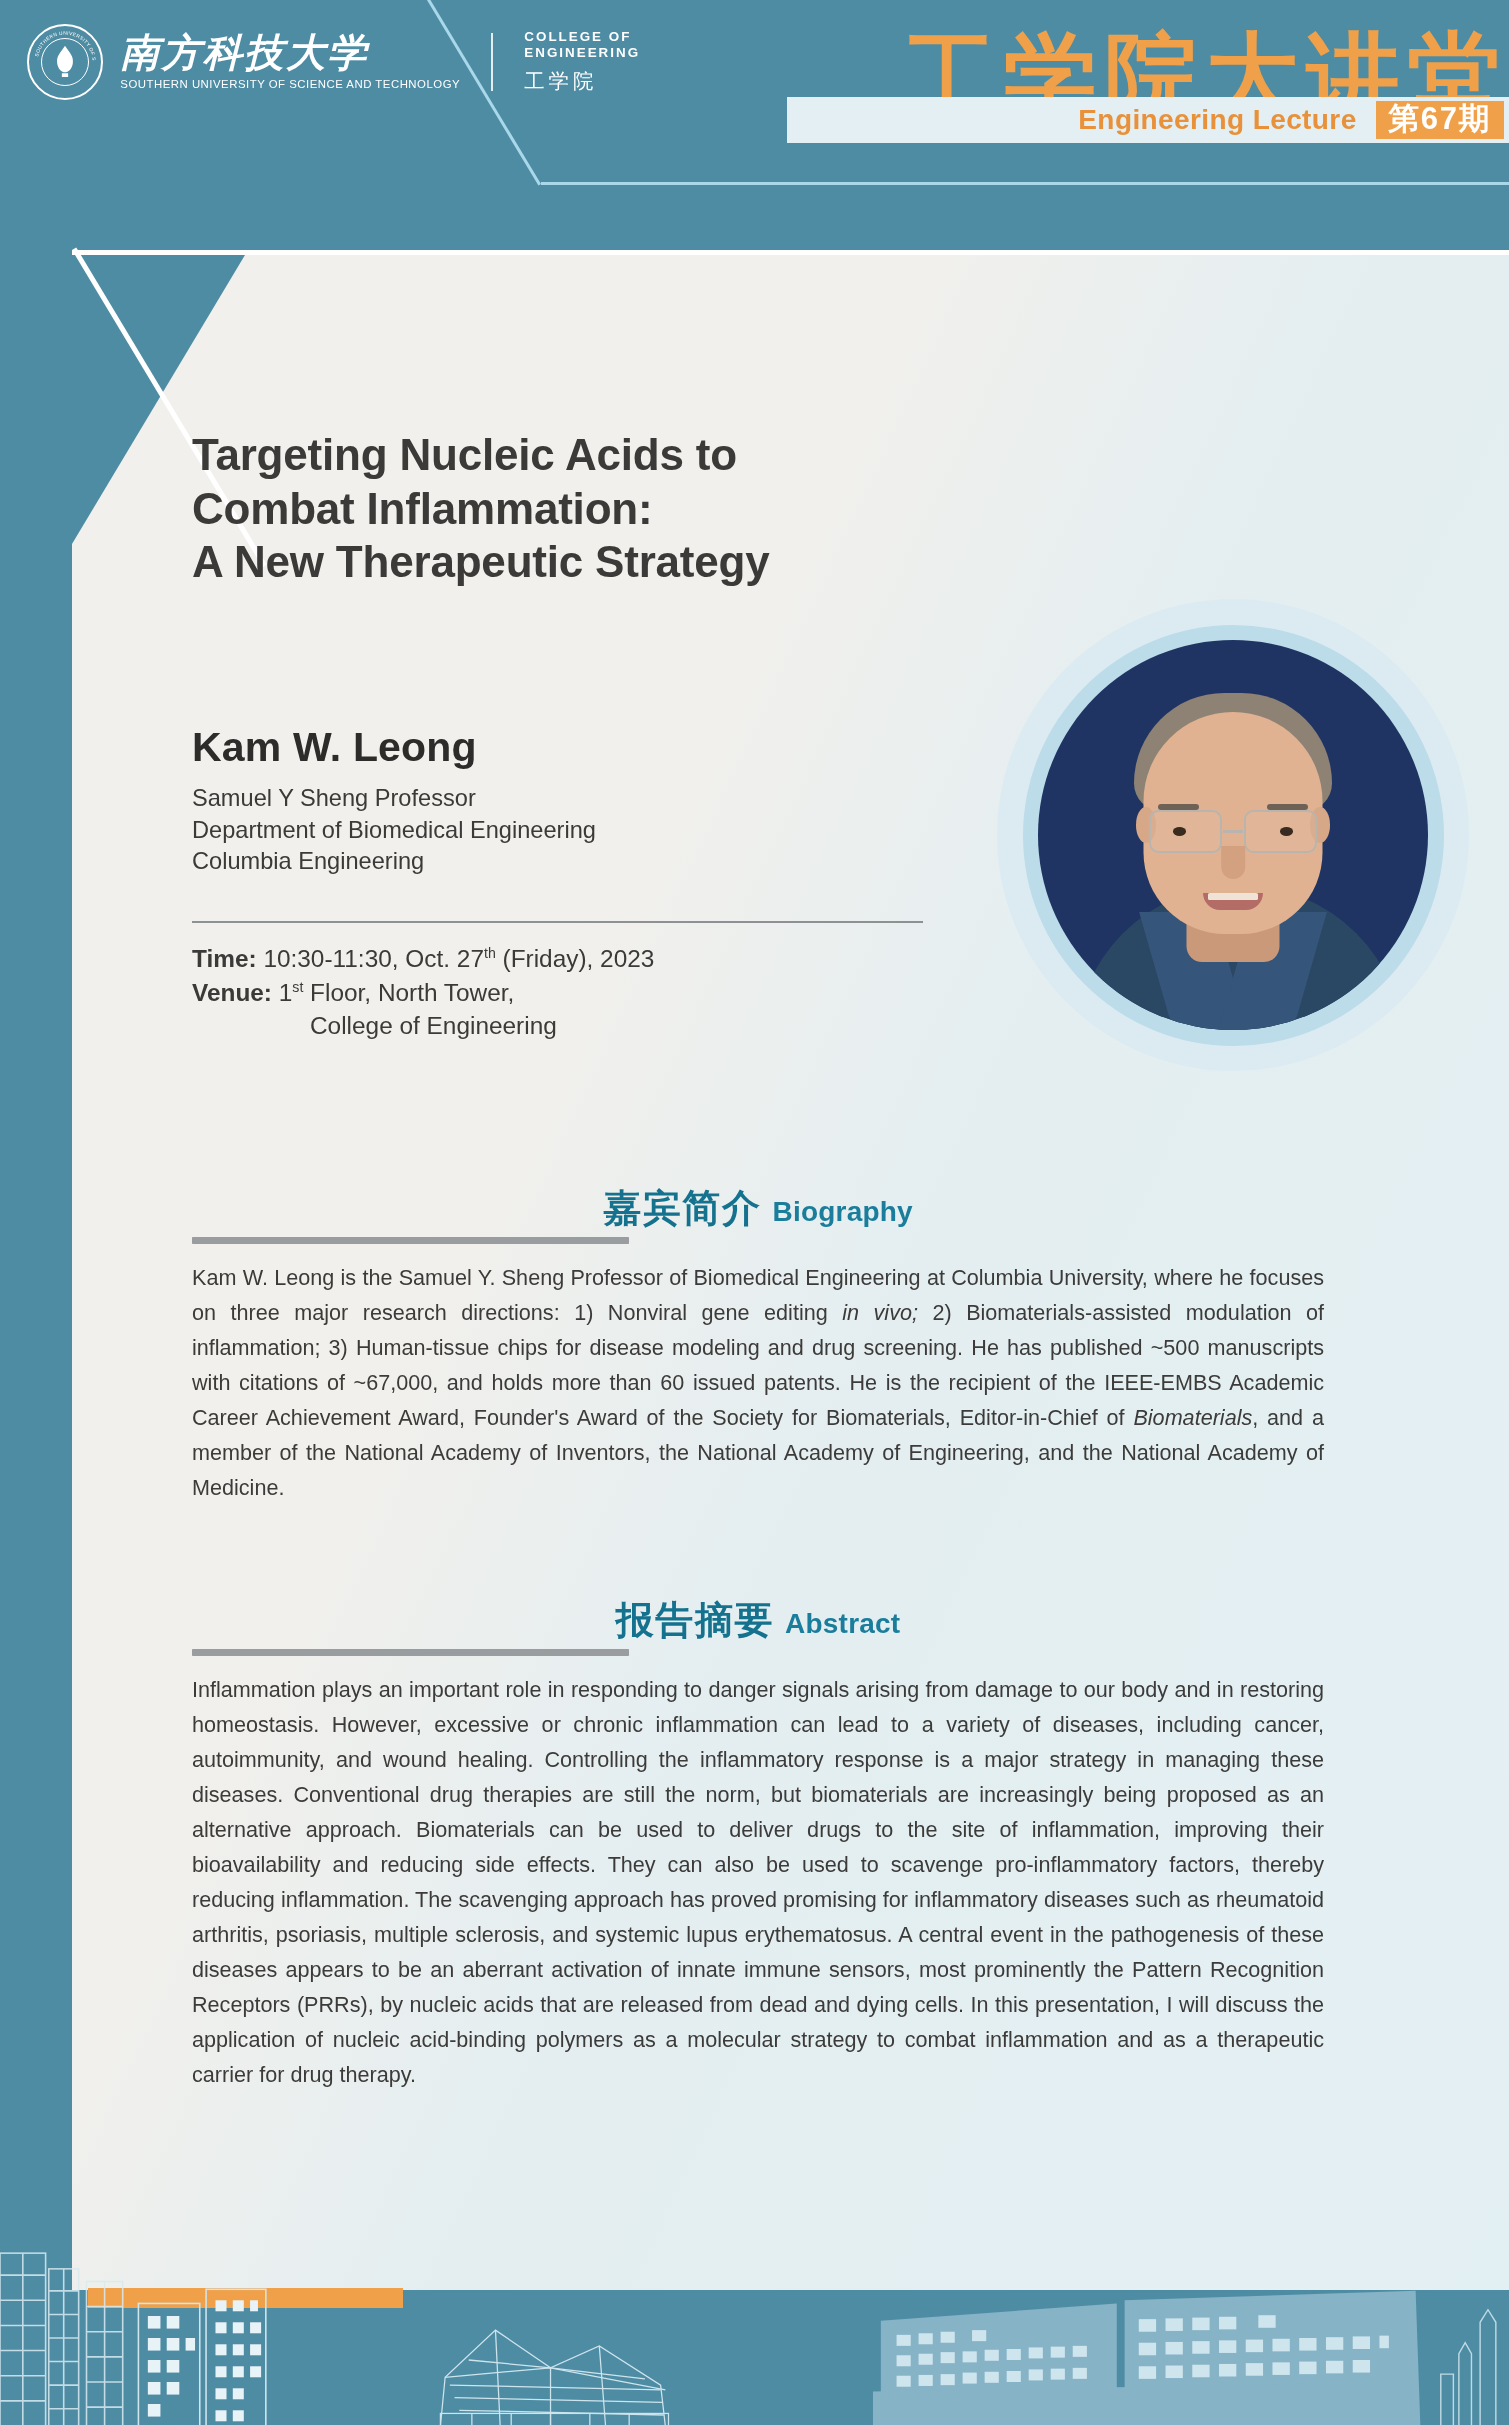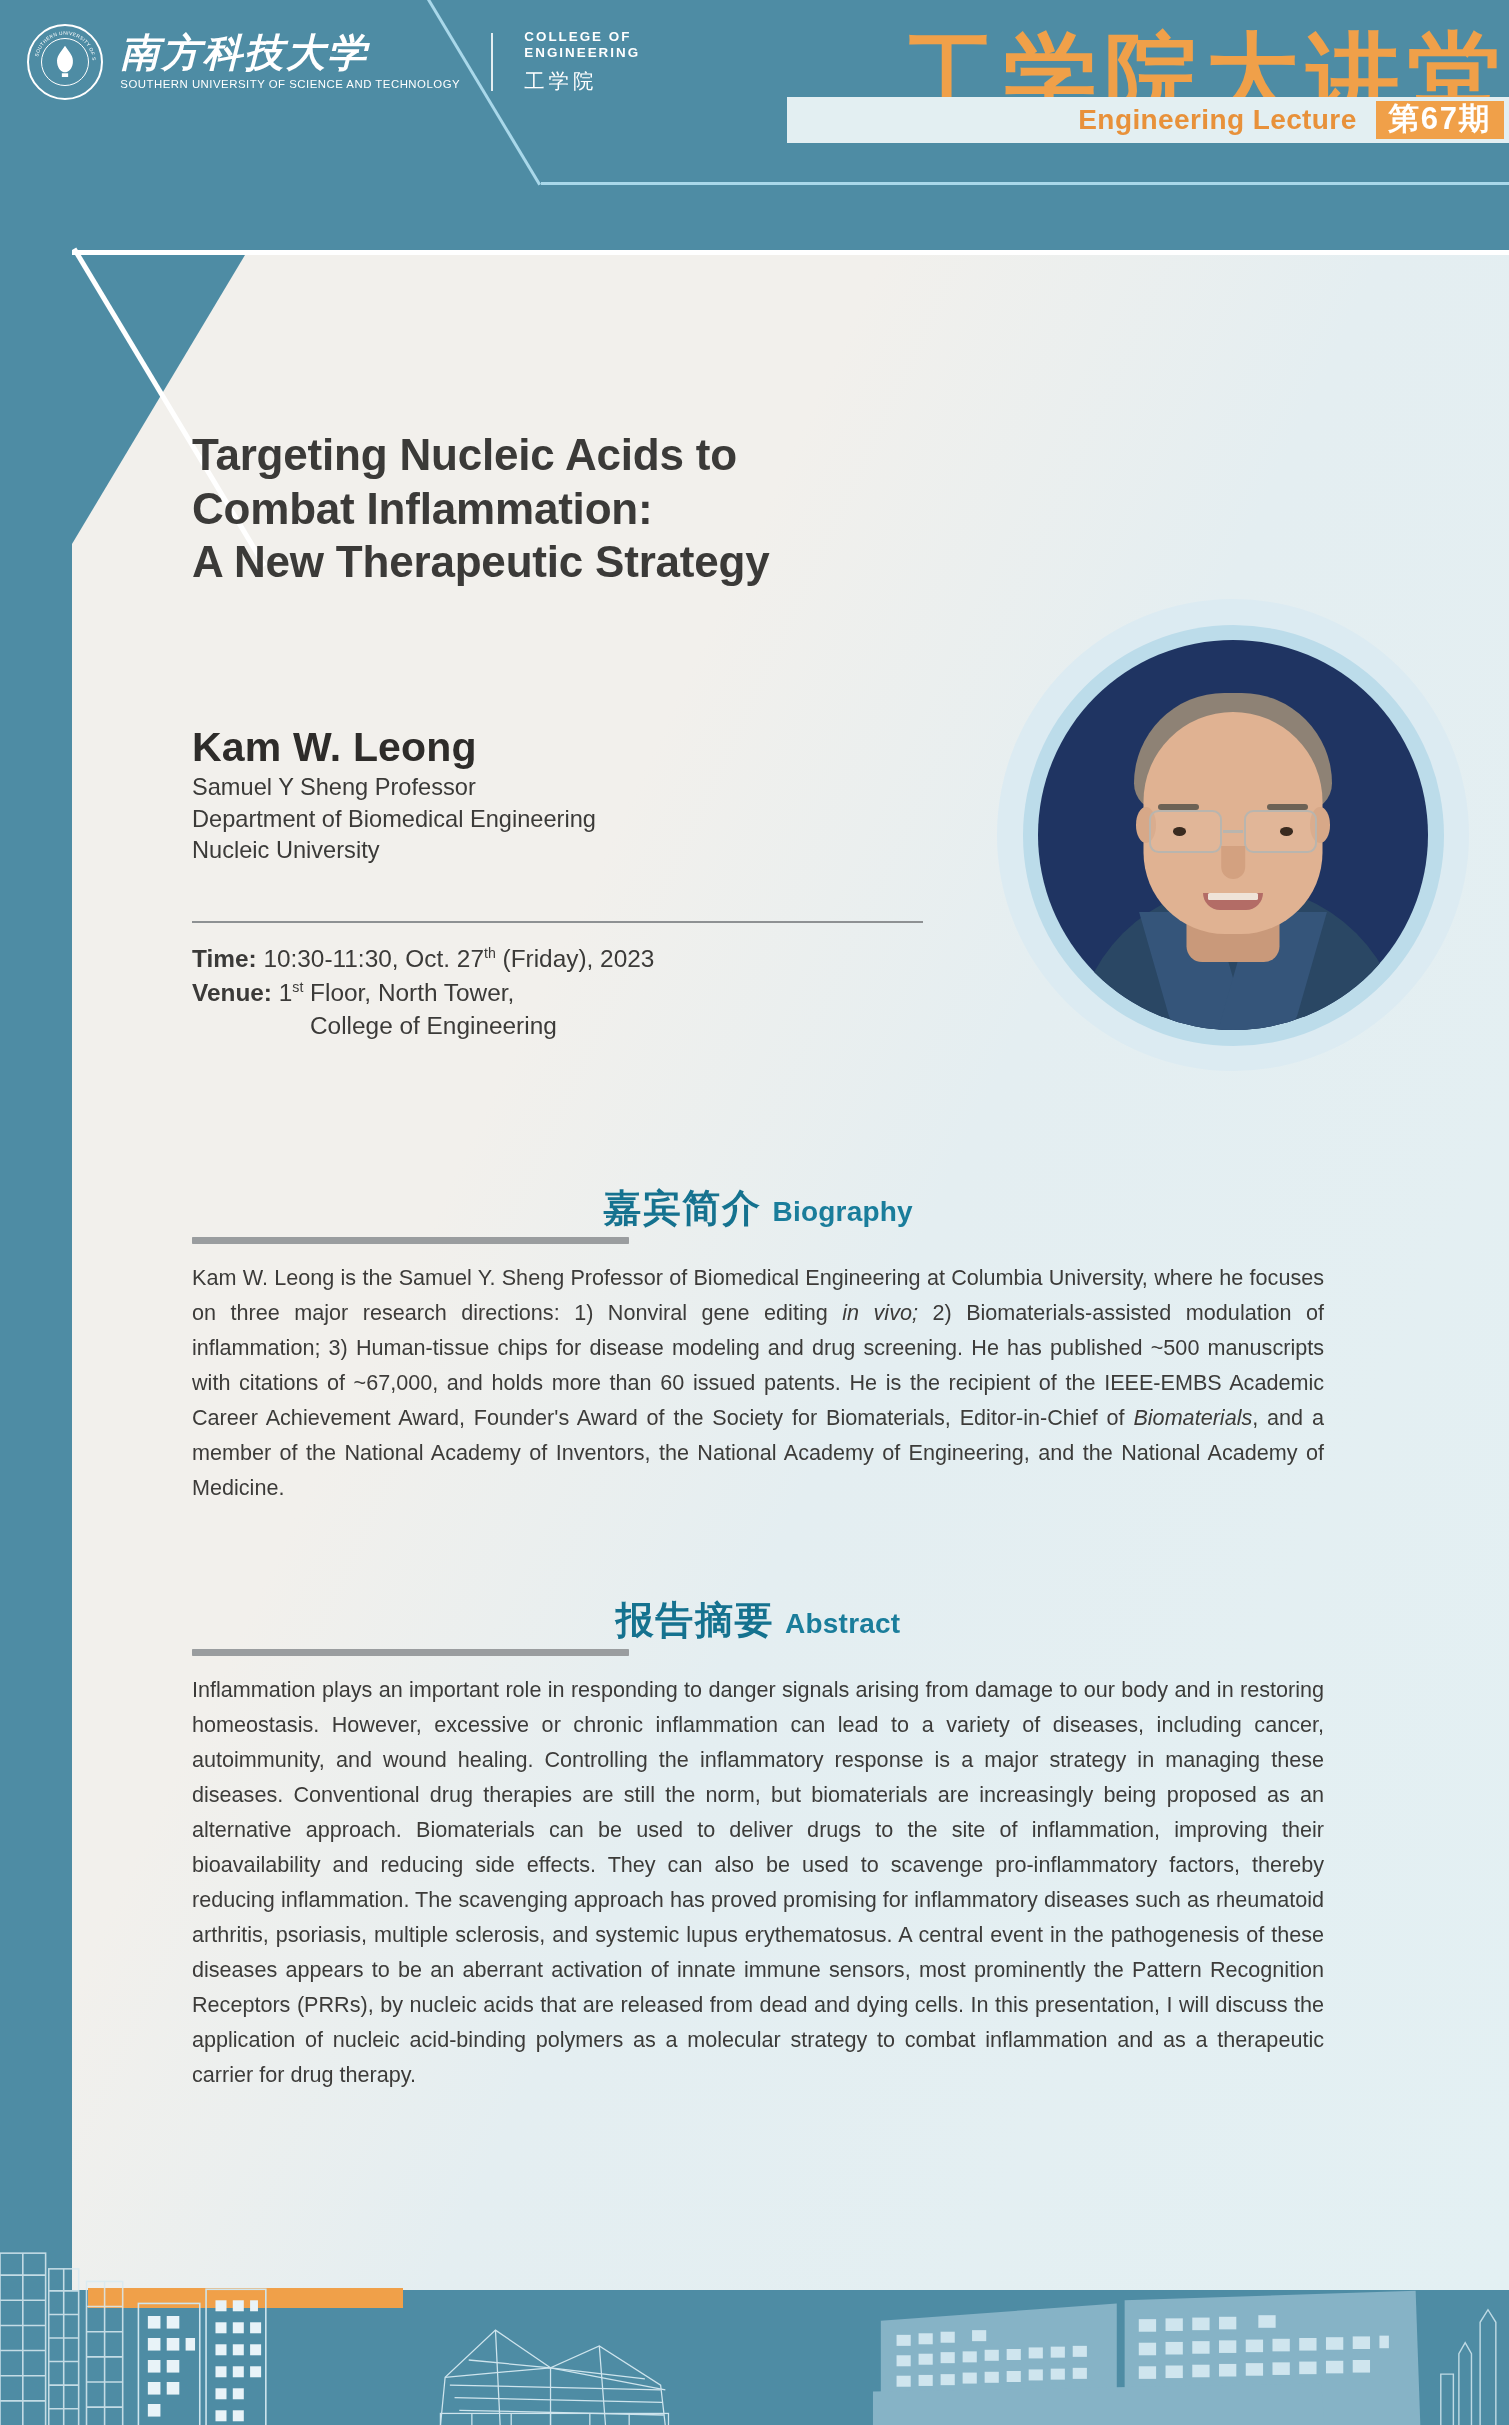--- a/index.html
+++ b/index.html
@@ -208,20 +208,21 @@
     left: 192px;
     top: 723px;
     width: 786px;
   }
   .speaker-name {
     font-size: 41px;
     font-weight: bold;
     color: #2e2c2a;
     letter-spacing: 0.2px;
     line-height: 1.2;
+    margin-bottom: 11px;
   }
   .speaker-line {
     font-size: 23.6px;
     color: #3b3a38;
     line-height: 1.33;
   }
   .speaker-rule {
     position: absolute;
     left: 192px;
     top: 921px;
@@ -557,21 +558,21 @@
           <div class="p-teeth"></div>
         </div>
       </div>
     </div>
   </div>
 
   <div class="speaker-block">
     <div class="speaker-name">Kam W. Leong</div>
     <div class="speaker-line">Samuel Y Sheng Professor</div>
     <div class="speaker-line">Department of Biomedical Engineering</div>
-    <div class="speaker-line">Nucleic University</div>
+    <div class="speaker-line">Columbia Engineering</div>
   </div>
   <div class="speaker-rule"></div>
 
   <div class="meta-block">
     <div class="meta-line">
       <b>Time:</b><span> 10:30-11:30, Oct. 27</span><sup>th</sup><span> (Friday), 2023</span>
     </div>
     <div class="meta-line">
       <b>Venue:</b><span> 1</span><sup>st</sup><span> Floor, North Tower,</span>
     </div>

